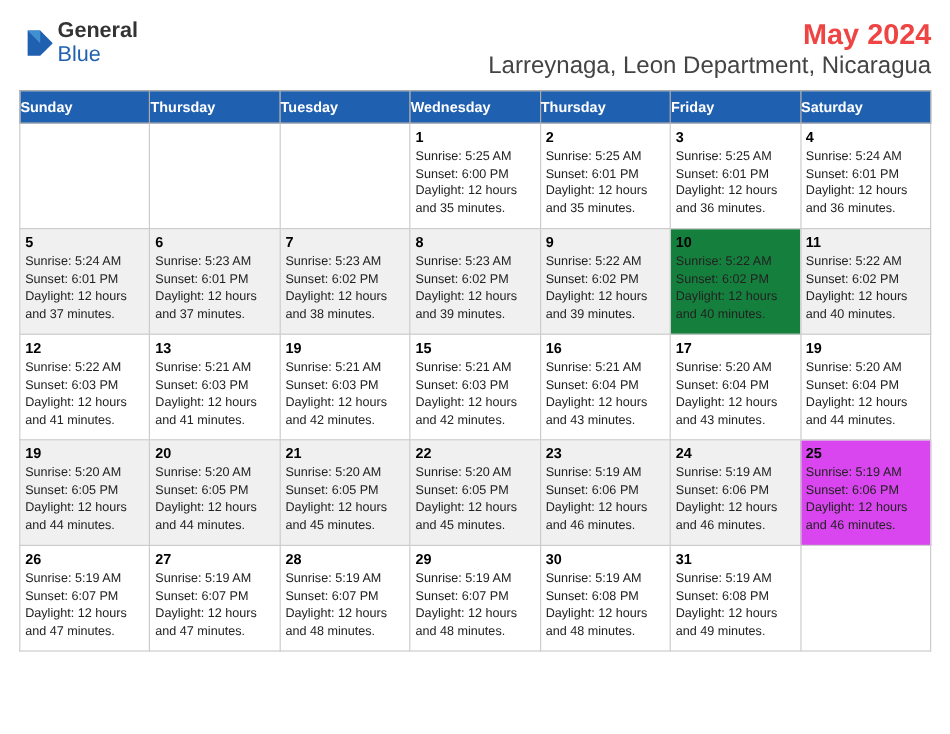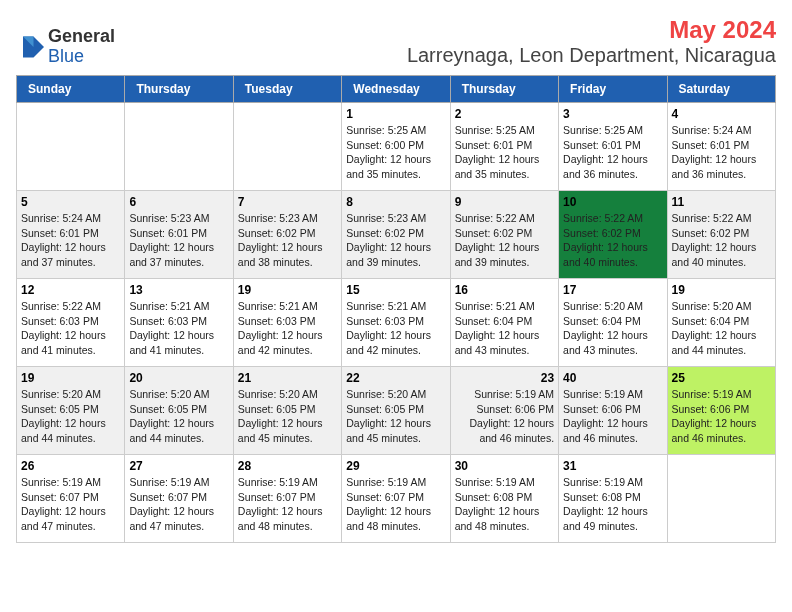--- a/index.html
+++ b/index.html
@@ -6,21 +6,21 @@
     body {
       font-family: Arial, sans-serif;
       background: #fff;
       width: 792px;
       min-height: 612px;
       padding: 16px;
     }
     .header {
       display: flex;
       justify-content: space-between;
-      align-items: flex-end;
+      align-items: flex-start;
       margin-bottom: 8px;
     }
     .logo {
       display: flex;
       align-items: center;
       gap: 4px;
     }
     .logo-text {
       display: flex;
       flex-direction: column;
@@ -53,21 +53,21 @@
       color: #444;
     }
     .calendar {
       width: 100%;
       border-collapse: collapse;
       font-size: 11px;
     }
     .calendar th {
       background: #2060b0;
       color: #fff;
-      padding: 6px 11px;
+      padding: 6px 0;
       text-align: left;
       font-size: 12px;
       border: 1px solid #aaa;
     }
     .calendar td {
       border: 1px solid #ccc;
       vertical-align: top;
       padding: 4px;
       height: 88px;
       width: 108px;
@@ -215,29 +215,29 @@
           <div class="day-info">Sunrise: 5:20 AM<br>Sunset: 6:05 PM<br>Daylight: 12 hours<br>and 44 minutes.</div>
         </td>
         <td style="background: rgb(240, 240, 240);">
           <span class="day-num">21</span>
           <div class="day-info">Sunrise: 5:20 AM<br>Sunset: 6:05 PM<br>Daylight: 12 hours<br>and 45 minutes.</div>
         </td>
         <td style="background: rgb(240, 240, 240);">
           <span class="day-num">22</span>
           <div class="day-info">Sunrise: 5:20 AM<br>Sunset: 6:05 PM<br>Daylight: 12 hours<br>and 45 minutes.</div>
         </td>
-        <td style="background: rgb(240, 240, 240); text-align: right;">
+        <td style="background: rgb(240, 240, 240);">
           <span class="day-num">23</span>
           <div class="day-info">Sunrise: 5:19 AM<br>Sunset: 6:06 PM<br>Daylight: 12 hours<br>and 46 minutes.</div>
         </td>
         <td style="background: rgb(240, 240, 240);">
-          <span class="day-num">40</span>
+          <span class="day-num">24</span>
           <div class="day-info">Sunrise: 5:19 AM<br>Sunset: 6:06 PM<br>Daylight: 12 hours<br>and 46 minutes.</div>
         </td>
-        <td style="background: #bef264;">
+        <td style="background: #d946ef;">
           <span class="day-num">25</span>
           <div class="day-info">Sunrise: 5:19 AM<br>Sunset: 6:06 PM<br>Daylight: 12 hours<br>and 46 minutes.</div>
         </td>
       </tr>
       <tr>
         <td>
           <span class="day-num">26</span>
           <div class="day-info">Sunrise: 5:19 AM<br>Sunset: 6:07 PM<br>Daylight: 12 hours<br>and 47 minutes.</div>
         </td>
         <td>

